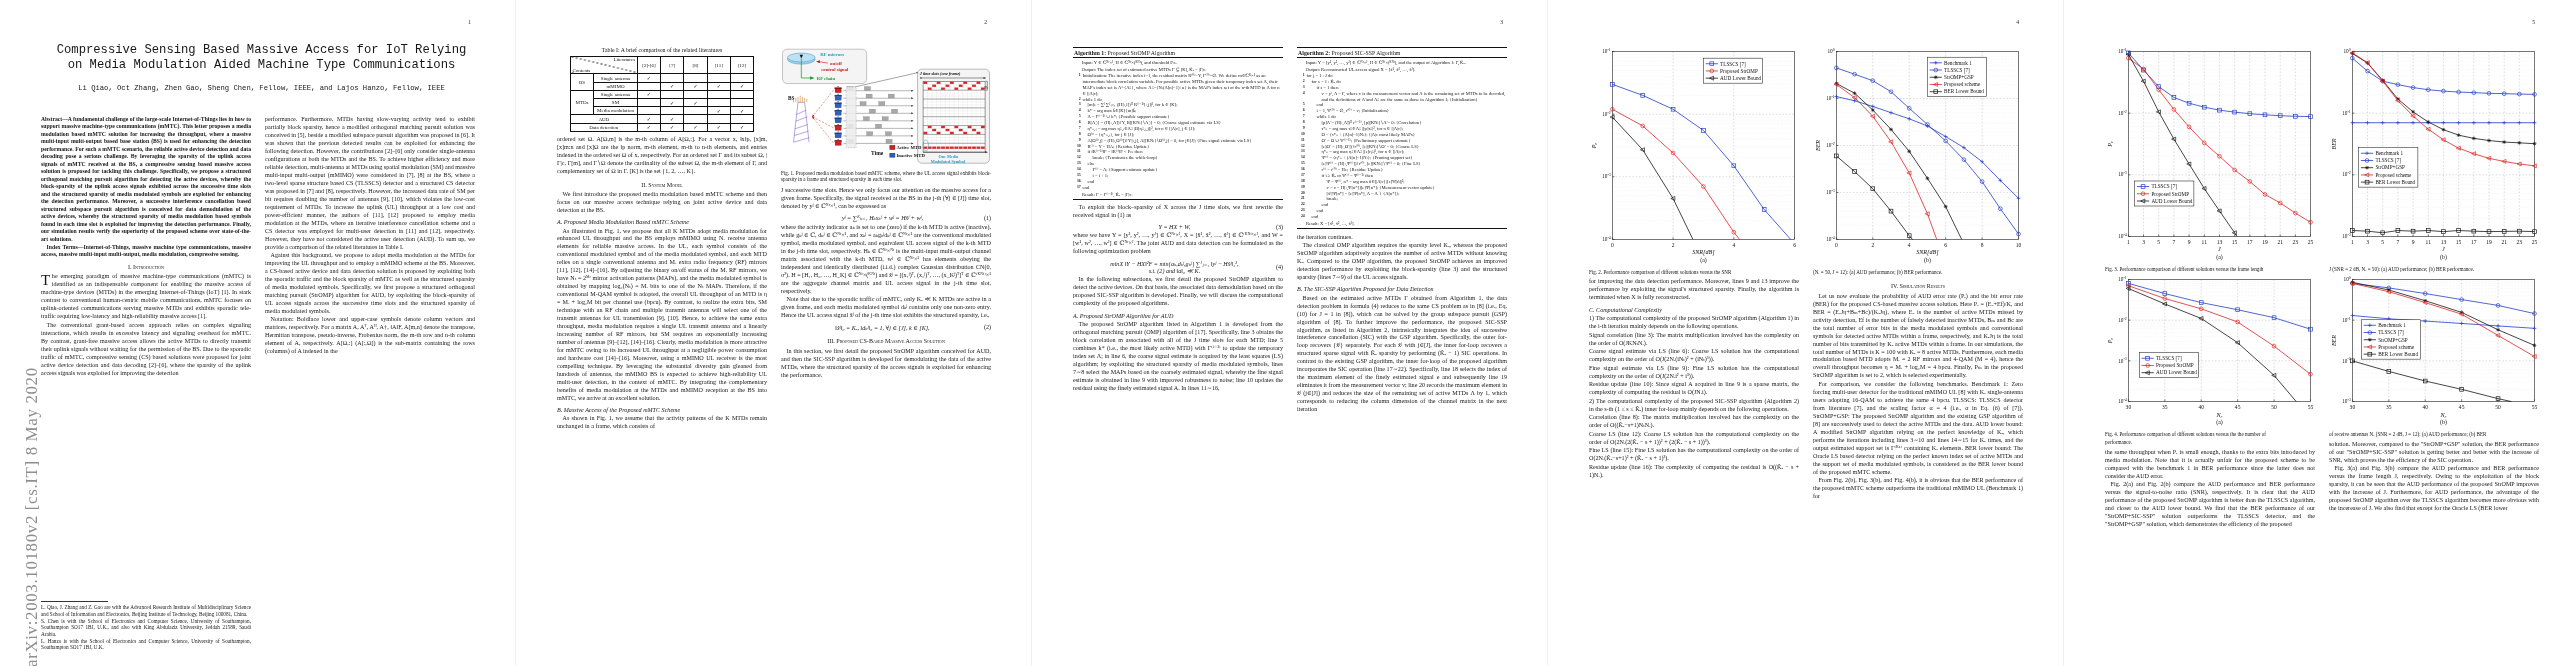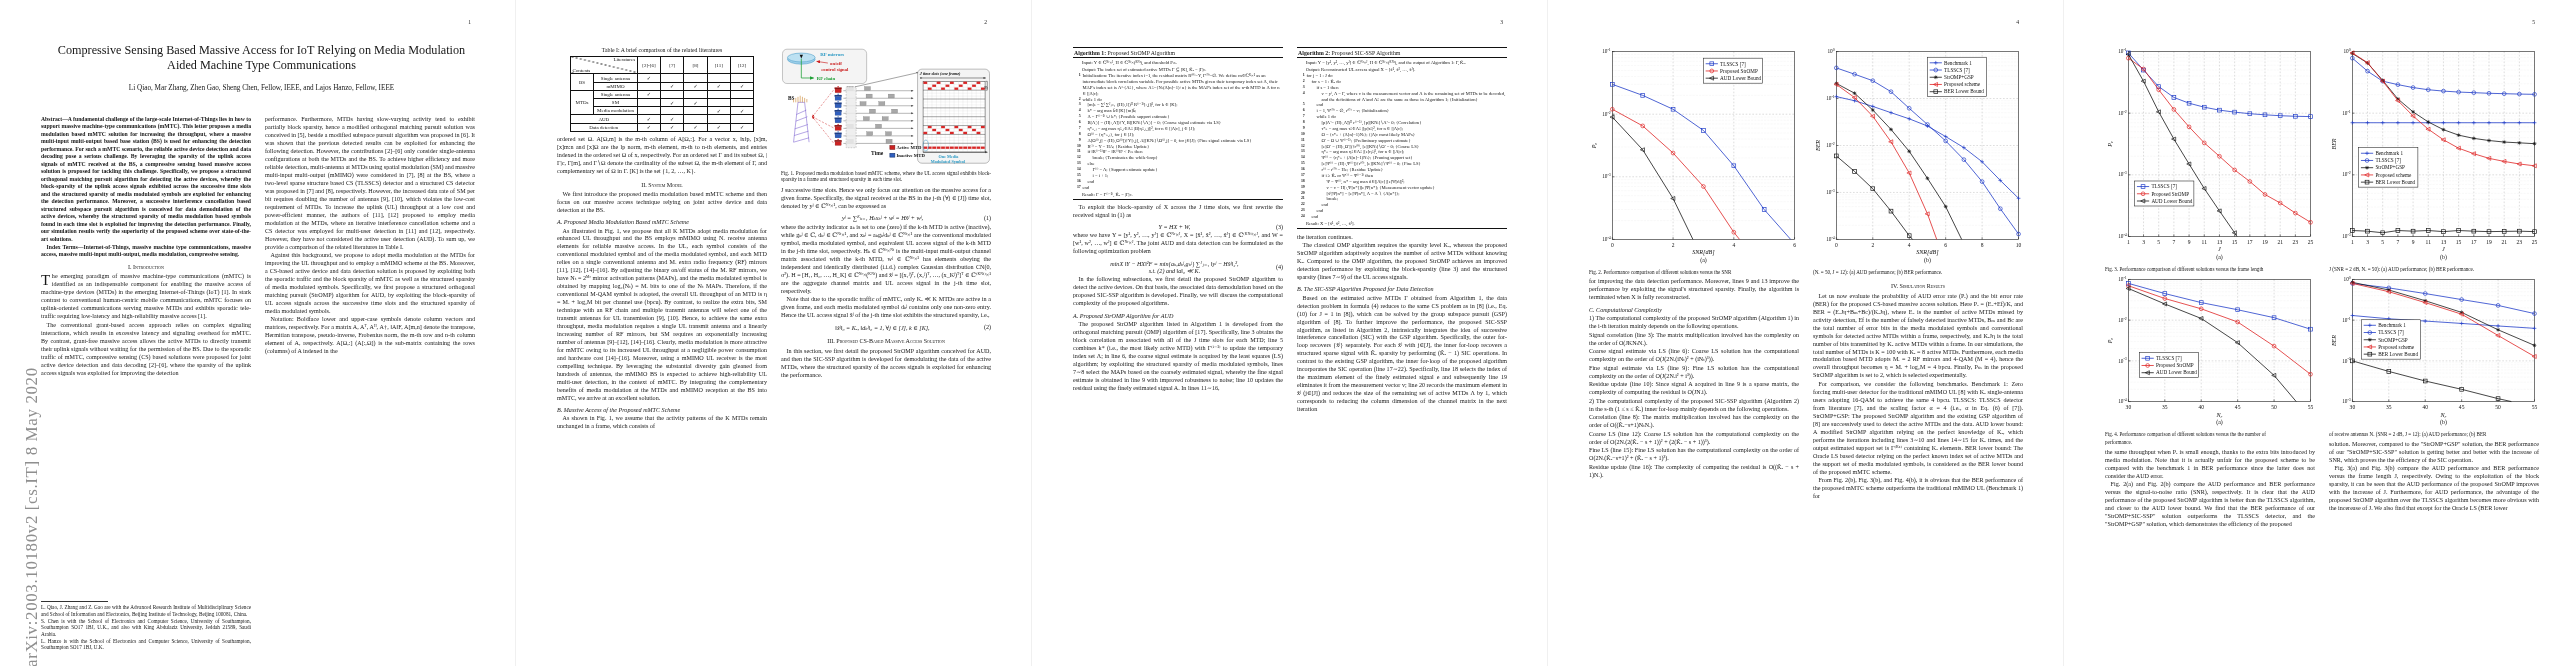--- a/index.html
+++ b/index.html
@@ -2,21 +2,21 @@
 <html style="font-size:9px"><head>
 <meta charset="utf-8">
 <style>
   html,body{margin:0;padding:0;background:#ffffff;}
   body{width:2576px;height:667px;overflow:hidden;font-family:"Liberation Serif","DejaVu Serif",serif;color:#161616;}
   .paper{display:flex;width:2576px;height:667px;background:#fff;}
   .page{position:relative;width:515px;height:667px;background:#fff;overflow:hidden;flex:0 0 515px;}
   .page+.page{border-left:0.6px solid #f0f0f0;}
   .pagenum{position:absolute;top:19px;right:44px;font-size:5.6px;color:#222;}
   .arxiv-stamp{position:absolute;left:22px;top:92px;height:575px;writing-mode:vertical-rl;transform:rotate(180deg);font-size:17px;letter-spacing:0.6px;color:#8f8f8f;white-space:nowrap;font-family:"Liberation Serif","DejaVu Serif",serif;}
-  .titleblock{position:absolute;top:43px;left:56px;width:411px;text-align:center;}
+  .titleblock{position:absolute;top:43px;left:56px;width:411px;text-align:center;font-family:Liberation Mono, monospace;}
   .title{font-size:12.2px;font-weight:normal;margin:0 0 10px 0;line-height:1.25;}
   .authors{font-size:7.2px;}
   .cols{position:absolute;left:41px;top:47px;width:434px;display:flex;gap:14px;}
   .p1cols{top:116px;}
   .col{width:210px;display:flex;flex-direction:column;height:609px;}
   .p1cols .col{height:535px;}
   .para{font-size:6.1px;line-height:1.31;text-align:justify;margin:0 0 0.6px 0;text-indent:5.6px;}
   .noindent{text-indent:0;}
   .abstract{font-weight:bold;font-size:5.7px;}
   .footnote{font-size:5.2px;line-height:1.28;text-align:justify;margin:0;}
@@ -52,21 +52,21 @@
 </head>
 <body>
 
 <div class="paper">
 
   <div class="page">
     <div class="pagenum">1</div>
     <div class="arxiv-stamp">arXiv:2003.10180v2  [cs.IT]  8 May 2020</div>
     <div class="titleblock">
       <h1 class="title">Compressive Sensing Based Massive Access for IoT Relying on Media Modulation Aided Machine Type Communications</h1>
-      <div class="authors">Li Qiao, Mar Zhang, Zhen Gao, Sheng Chen, Fellow, IEEE, and Lajos Hanzo, Fellow, IEEE</div>
+      <div class="authors">Li Qiao, Oct Zhang, Zhen Gao, Sheng Chen, Fellow, IEEE, and Lajos Hanzo, Fellow, IEEE</div>
     </div>
     <div class="cols p1cols">
       <div class="col">
         <p class="para abstract noindent">Abstract—A fundamental challenge of the large-scale Internet-of-Things lies in how to support massive machine-type communications (mMTC). This letter proposes a media modulation based mMTC solution for increasing the throughput, where a massive multi-input multi-output based base station (BS) is used for enhancing the detection performance. For such a mMTC scenario, the reliable active device detection and data decoding pose a serious challenge. By leveraging the sparsity of the uplink access signals of mMTC received at the BS, a compressive sensing based massive access solution is proposed for tackling this challenge. Specifically, we propose a structured orthogonal matching pursuit algorithm for detecting the active devices, whereby the block-sparsity of the uplink access signals exhibited across the successive time slots and the structured sparsity of media modulated symbols are exploited for enhancing the detection performance. Moreover, a successive interference cancellation based structured subspace pursuit algorithm is conceived for data demodulation of the active devices, whereby the structured sparsity of media modulation based symbols found in each time slot is exploited for improving the detection performance. Finally, our simulation results verify the superiority of the proposed scheme over state-of-the-art solutions.</p>
         <p class="para abstract">Index Terms—Internet-of-Things, massive machine type communications, massive access, massive multi-input multi-output, media modulation, compressive sensing.</p>
         <div class="sechead">I. Introduction</div>
         <p class="para noindent"><span class="dropcap">T</span><span>he emerging paradigm of massive machine-type communications (mMTC) is identified as an indispensable component for enabling the massive access of machine-type devices (MTDs) in the emerging Internet-of-Things (IoT) [1]. In stark contrast to conventional human-centric mobile communications, mMTC focuses on uplink-oriented communications serving massive MTDs and exhibits sporadic tele-traffic requiring low-latency and high-reliability massive access [1].</span></p>
         <p class="para">The conventional grant-based access approach relies on complex signaling interactions, which results in excessive latency and signaling overhead for mMTC. By contrast, grant-free massive access allows the active MTDs to directly transmit their uplink signals without waiting for the permission of the BS. Due to the sporadic traffic of mMTC, compressive sensing (CS) based solutions were proposed for joint active device detection and data decoding [2]–[6], where the sparsity of the uplink access signals was exploited for improving the detection</p>
         <div class="footnotes">
           <div class="footnote-rule"></div>

